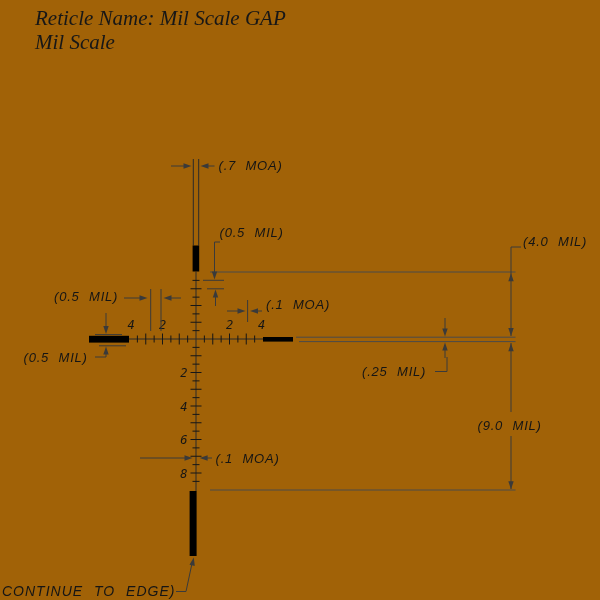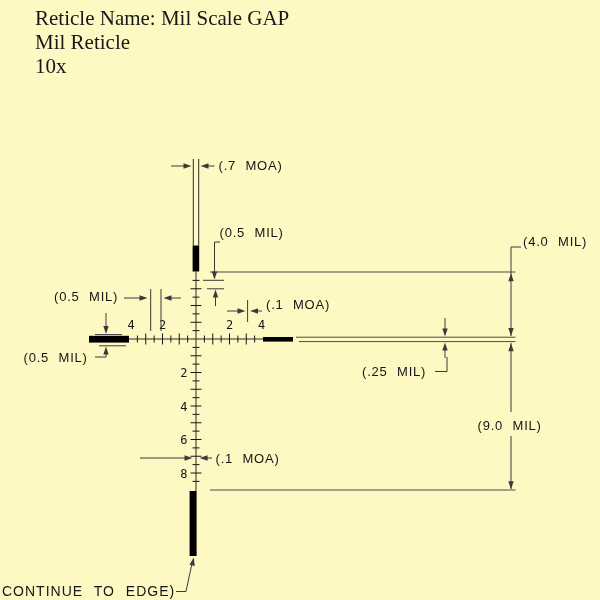--- a/index.html
+++ b/index.html
@@ -1,39 +1,38 @@
 <!DOCTYPE html>
 <html><head>
 <meta charset="utf-8">
 <style>
   html,body{margin:0;padding:0;background:#fff;}
-  #canvas{position:relative;width:600px;height:600px;background:#fef9c3;overflow:hidden;
-          font-family:"Liberation Sans", sans-serif;}
+  #canvas{position:relative;width:600px;height:600px;background:#a16207;overflow:hidden;
+          font-family:"Liberation Sans", sans-serif;font-style:italic;}
   #header{position:absolute;left:35px;top:6px;font-family:"Liberation Serif", serif;
           font-size:21px;line-height:24px;color:#171717;}
   svg{position:absolute;left:0;top:0;}
   svg line, svg polyline{fill:none;stroke-linecap:butt;}
   .fine{stroke:#2a2a2a;stroke-width:1;}
   .dim{stroke:#3a3a3a;stroke-width:1;}
   .ext{stroke:#4a4a4a;stroke-width:1;}
   .post{fill:#000000;stroke:none;}
   text{fill:#151515;}
   .lbl{font-size:13px;letter-spacing:0.8px;word-spacing:5px;}
   .num{font-size:12px;font-family:"DejaVu Sans Mono", monospace;}
   .note{font-size:14px;letter-spacing:1px;word-spacing:6px;}
 </style>
 </head>
 <body>
 
 <div id="canvas">
 
   <div id="header">
     <div>Reticle Name: Mil Scale GAP</div>
-    <div>Mil Reticle</div>
-    <div>10x</div>
+    <div>Mil Scale</div>
   </div>
 
   <svg width="600" height="600" viewBox="0 0 600 600">
 
     <g>
 
       <line class="fine" x1="193.3" y1="159" x2="193.3" y2="245.5"></line>
       <line class="fine" x1="198.7" y1="159" x2="198.7" y2="245.5"></line>
 
       <rect class="post" x="192.6" y="245.5" width="6.6" height="26"></rect>

